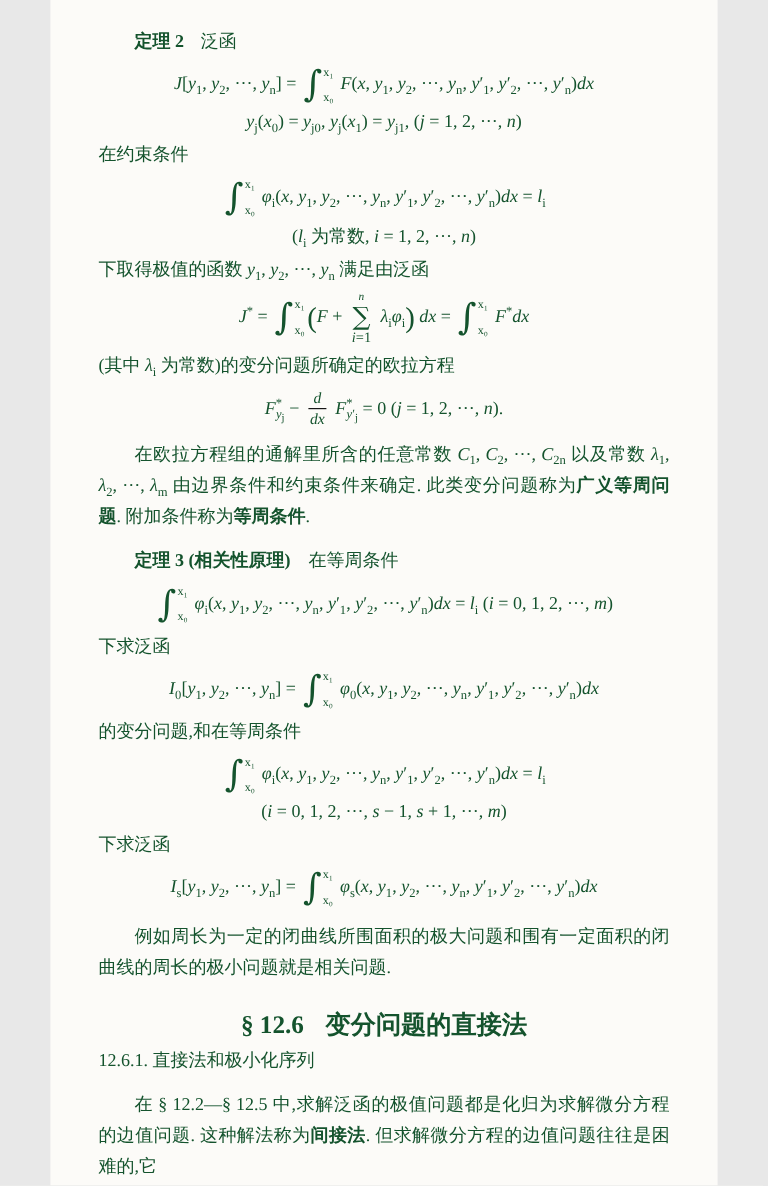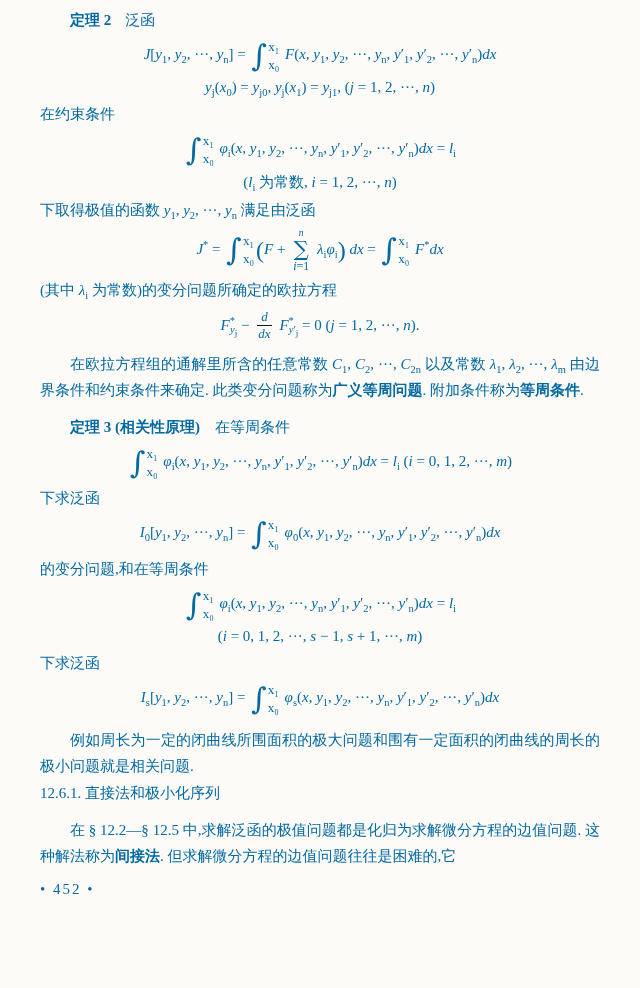--- a/index.html
+++ b/index.html
@@ -1,36 +1,36 @@
 <!DOCTYPE html>
 <html><head>
 <meta charset="utf-8">
 <style>
   html,body { margin:0; padding:0; background:#e8e8e8; }
   .page {
-    width:640px; height:988px; margin:0 auto; background:#fcfbf8;
-    color:#0369a1; font-family:"Liberation Serif","DejaVu Serif",serif;
-    font-size:15px; box-sizing:border-box; padding:8px 40px 0 40px;
+    width:556px; height:988px; margin:0 auto; background:#fcfbf8;
+    color:#14532d; font-family:"Liberation Serif","DejaVu Serif",serif;
+    font-size:15px; box-sizing:border-box; padding:23px 40px 0 40px;
     overflow:hidden; position:relative;
   }
   .tline { line-height:25px; }
   .ind { text-indent:2em; }
   .ctr { text-align:center; }
   .bold, b { font-weight:bold; }
   .sp { margin-left:14px; }
   .fline { margin:6px 0; text-align:center; }
   i { font-style:italic; }
   sub, sup { font-size:10.5px; line-height:0; }
   sub sub, sub i sub { font-size:9px; }
   .tk { margin-left:-5px; }
   
   .ig { display:inline-flex; align-items:center; vertical-align:middle; margin:0 2px; }
   .is { font-size:30px; line-height:1; font-family:"DejaVu Serif",serif; }
   .il { display:inline-flex; flex-direction:column; justify-content:space-between;
-        font-size:13px; line-height:1.1; height:32px; padding:1px 0 1px 1px; }
+        font-size:10px; line-height:1.1; height:32px; padding:1px 0 1px 1px; }
   .il .ilu { align-self:flex-start; }
   .il .ill { align-self:flex-start; }
   
   .sm { display:inline-flex; flex-direction:column; align-items:center;
         vertical-align:middle; line-height:1; margin:0 4px; }
   .smt { font-size:9.5px; }
   .sms { font-size:21px; font-family:"DejaVu Serif",serif; }
   .smb { font-size:12px; }
   
   .bp { font-size:24px; vertical-align:middle; line-height:1; }
@@ -127,20 +127,23 @@
   <div class="fline ctr"><i>I</i><sub>s</sub>[<i>y</i><sub>1</sub>, <i>y</i><sub>2</sub>, ···, <i>y</i><sub>n</sub>] = <span class="ig">
         <span class="is">∫</span>
         <span class="il">
           <span class="ilu">x₁</span>
           <span class="ill">x₀</span>
         </span>
       </span> <i>φ</i><sub>s</sub>(<i>x</i>, <i>y</i><sub>1</sub>, <i>y</i><sub>2</sub>, ···, <i>y</i><sub>n</sub>, <i>y</i>′<sub>1</sub>, <i>y</i>′<sub>2</sub>, ···, <i>y</i>′<sub>n</sub>)<i>dx</i></div>
 
   <div class="para ind" style="margin-top:11px">例如周长为一定的闭曲线所围面积的极大问题和围有一定面积的闭曲线的周长的极小问题就是相关问题.</div>
 
+  <div class="h-section">
+    <span class="secno">§ 12.6</span><span>变分问题的直接法</span>
+  </div>
 
   <div class="h-sub">12.6.1. 直接法和极小化序列</div>
 
   <div class="para ind" style="margin-top:10px">在 § 12.2—§ 12.5 中,求解泛函的极值问题都是化归为求解微分方程的边值问题. 这种解法称为<b>间接法</b>. 但求解微分方程的边值问题往往是困难的,它</div>
 
   <div class="pagenum">• 452 •</div>
 
 </div>
 
 </body></html>

